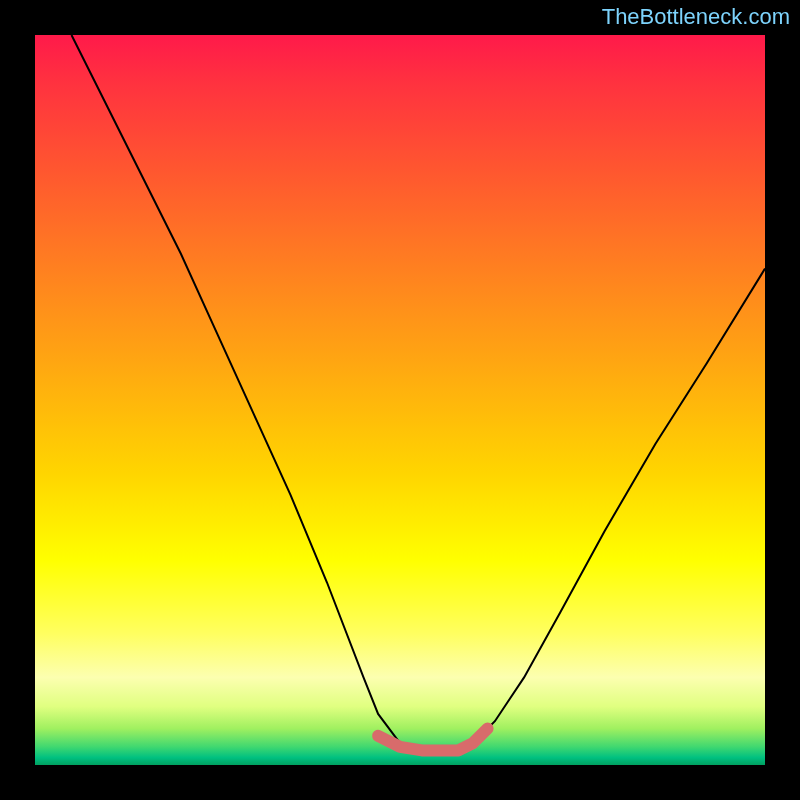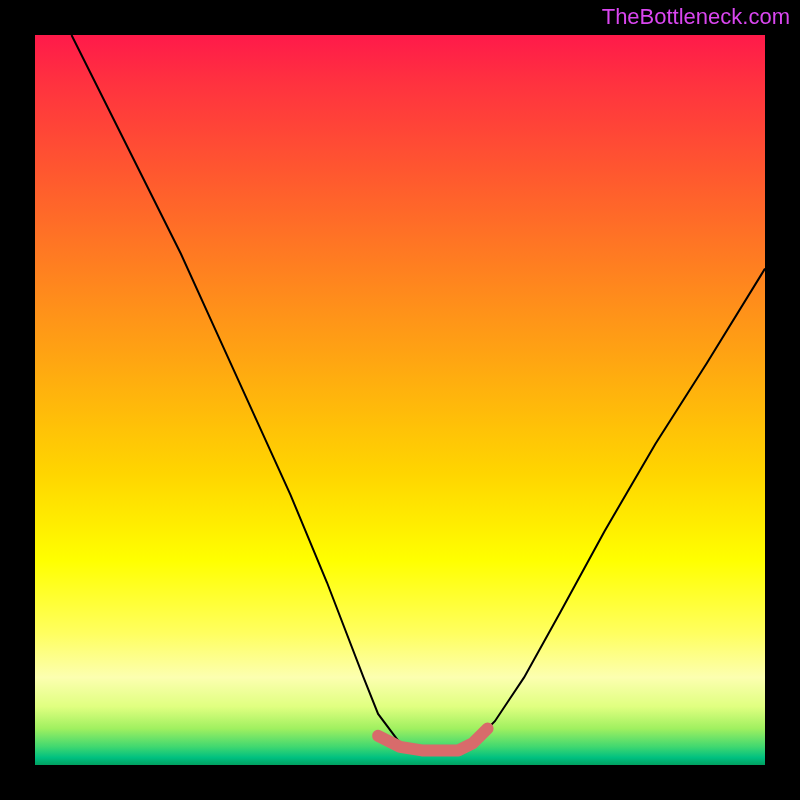--- a/index.html
+++ b/index.html
@@ -14,21 +14,21 @@
   .container {
     width: 800px;
     height: 800px;
     position: relative;
     background: #000;
   }
   .watermark {
     position: absolute;
     top: 4px;
     right: 10px;
-    color: #d946ef;
+    color: #7dd3fc;
     font-size: 22px;
     font-weight: 500;
     z-index: 10;
     margin-left: 20px;
   }
   .plot-area {
     position: absolute;
     left: 35px;
     top: 35px;
     width: 730px;

